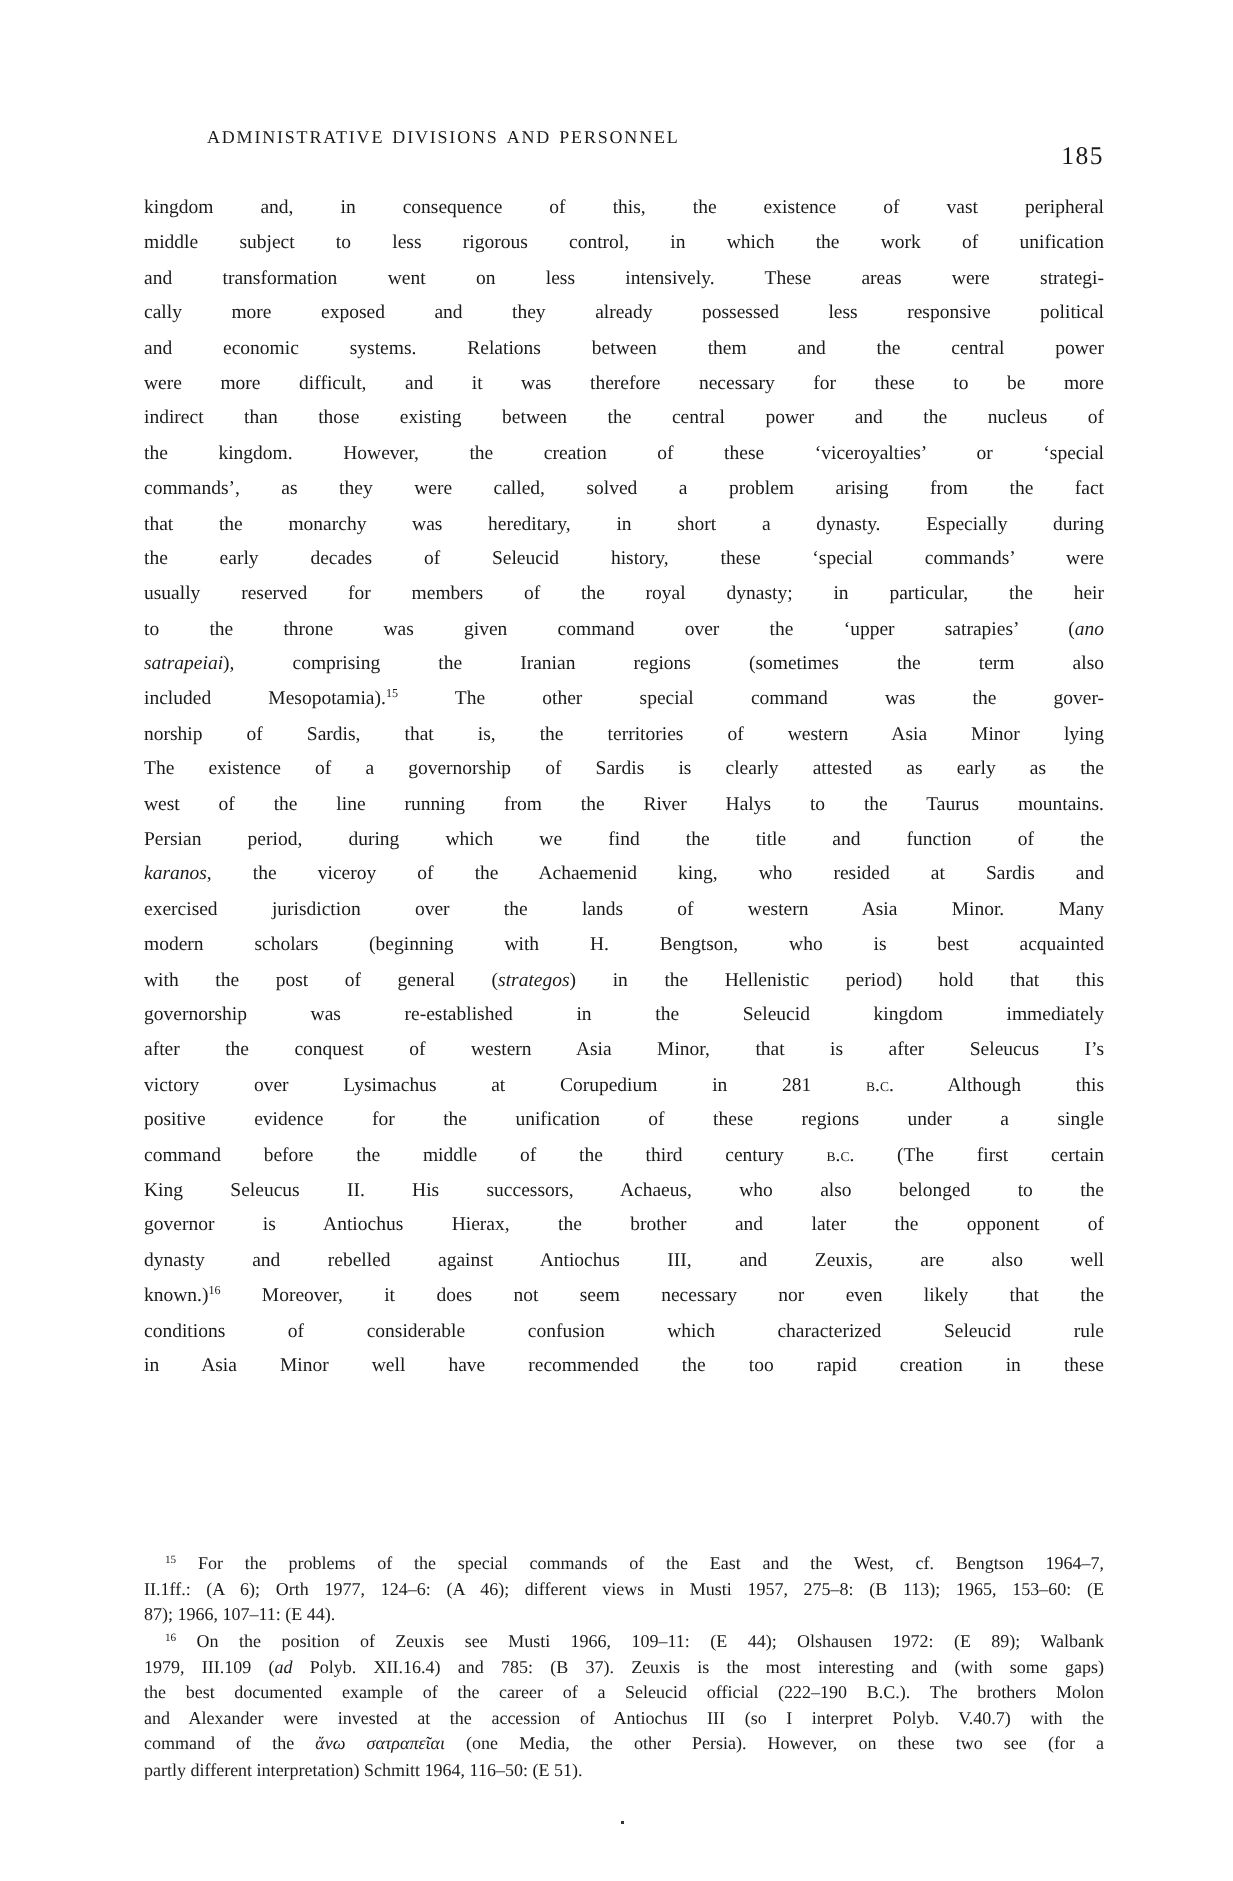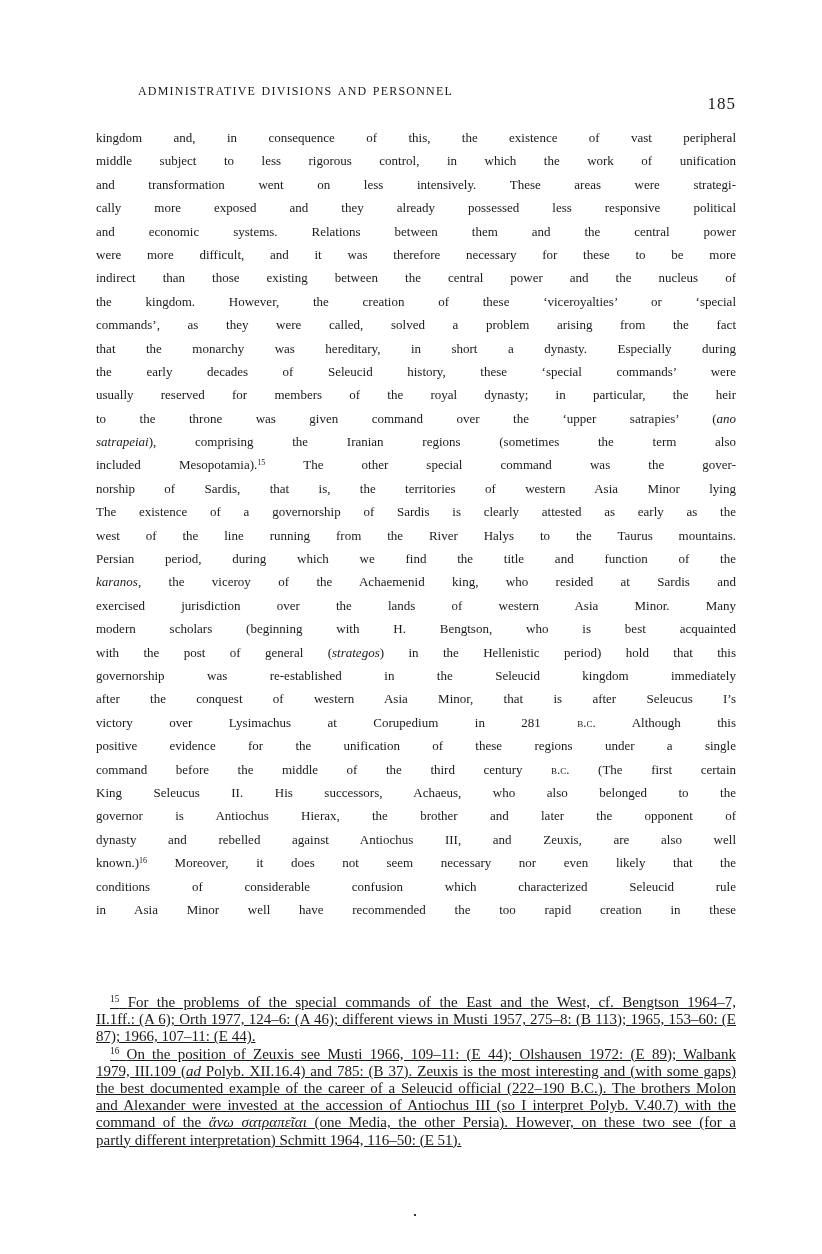--- a/index.html
+++ b/index.html
@@ -6,22 +6,22 @@
   body { width: 822px; height: 1254px; position: relative; overflow: hidden; }
   .page { position: absolute; left: 0; top: 0; width: 822px; height: 1254px; background: #fff; color: #1a1a1a; }
   .running-head { position: absolute; top: 80px; left: 96px; width: 640px; height: 24px;
     font-family: "Liberation Serif", "DejaVu Serif", serif; font-size: 15px; letter-spacing: 1px; }
   .running-head .title { position: absolute; left: 42px; top: 0; font-variant: small-caps; text-transform: lowercase; font-size: 17px; letter-spacing: 1.2px; }
   .running-head .pageno { position: absolute; right: 0; top: -2px; font-size: 17px; margin-top: 16px; }
   .body-text { position: absolute; top: 100px; left: 96px; width: 640px;
     font-family: "Liberation Serif", "DejaVu Serif", serif; font-size: 13px; line-height: 23.4px;
     text-align: justify; margin-top: 26px; }
   .body-text .line { display: block; height: 23.4px; text-align: justify; text-align-last: justify; white-space: nowrap; }
-  .footnotes { position: absolute; top: 994px; left: 96px; width: 640px;
-    font-family: "Liberation Serif", "DejaVu Serif", serif; font-size: 15px; line-height: 17.2px; text-decoration: underline; }
+  .footnotes { position: absolute; top: 1034px; left: 96px; width: 640px;
+    font-family: "Liberation Serif", "DejaVu Serif", serif; font-size: 12px; line-height: 17.2px; }
   .footnotes .line { display: block; height: 17.2px; text-align: justify; text-align-last: justify; white-space: nowrap; }
   .footnotes .line.last { text-align-last: left; }
   .footnotes .indent { padding-left: 14px; }
   sup { font-size: 0.62em; line-height: 0; vertical-align: 0.55em; }
   .sc { font-variant: small-caps; }
   .dot { position: absolute; left: 414px; top: 1214px; width: 2px; height: 2px; background: #333; }
 </style>
 </head>
 <body>
 

